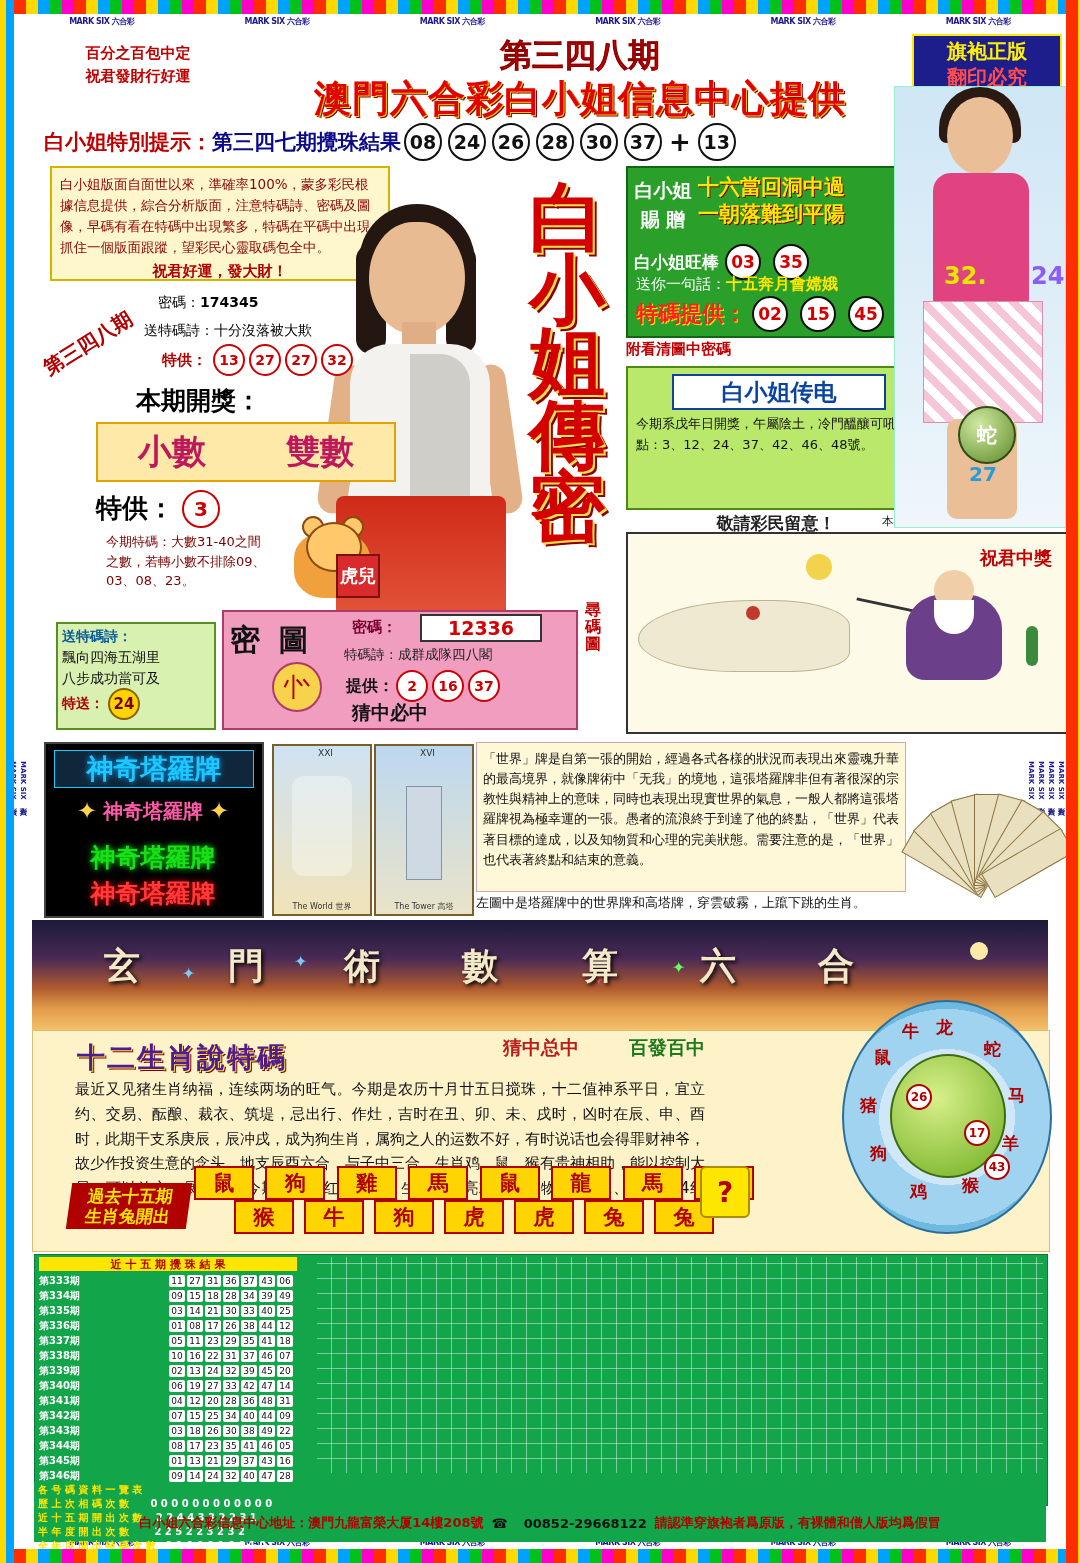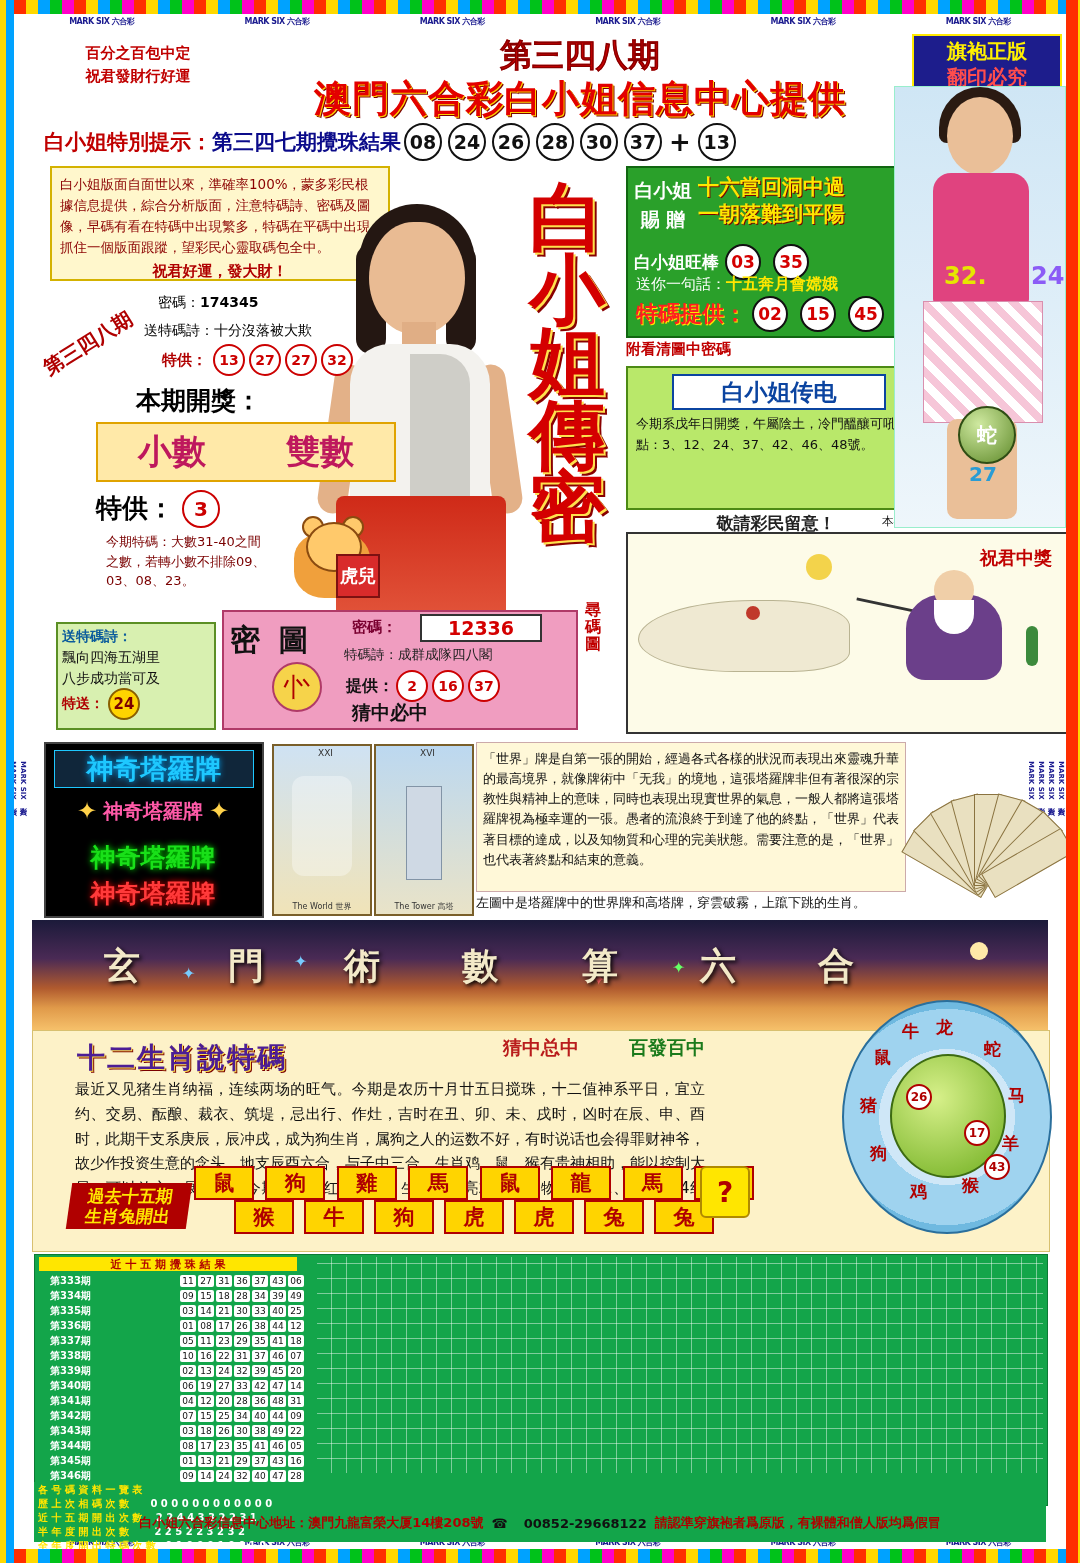--- a/index.html
+++ b/index.html
@@ -209,21 +209,21 @@
      background:radial-gradient(circle,#cfe7f7 0 44%,#9fd3ef 44% 70%,#6fb9e0 70% 100%);border:2px solid #2a6f9c;}
   .wheel .inner{position:absolute;left:46px;top:52px;width:112px;height:120px;border-radius:50%;
      background:radial-gradient(circle at 40% 35%,#d7f08a,#6fae1f);border:2px solid #3d6b12;}
   .wheel .zw{position:absolute;font-size:17px;font-weight:bold;color:#b00000;}
   .wheel .hot{position:absolute;width:22px;height:22px;border-radius:50%;background:#fff;border:2px solid #b00000;
      color:#b00000;font-size:12px;font-weight:bold;display:flex;align-items:center;justify-content:center;}
   
   .tbl{position:absolute;left:20px;top:1240px;width:1012px;height:250px;background:#13a54a;border:1px solid #0b7a35;}
   .tbl .hdrow{position:absolute;left:4px;top:2px;width:258px;height:14px;background:#ffe600;color:#b00000;font-size:11px;
      font-weight:bold;display:flex;align-items:center;justify-content:center;}
-  .trow{position:absolute;left:4px;height:15px;display:flex;align-items:center;font-size:10px;color:#fff;margin-left:11px;}
+  .trow{position:absolute;left:4px;height:15px;display:flex;align-items:center;font-size:10px;color:#fff;}
   .trow .dt{width:130px;color:#fff;font-weight:bold;}
   .trow .nb{width:16px;height:12px;background:#fff;color:#111;font-size:9px;display:flex;align-items:center;
      justify-content:center;margin-right:2px;border-radius:2px;}
   .grid-area{position:absolute;left:282px;top:2px;width:726px;height:216px;
      background:
        repeating-linear-gradient(90deg,transparent 0 14px,rgba(255,255,255,.45) 14px 15px),
        repeating-linear-gradient(0deg,transparent 0 14px,rgba(255,255,255,.45) 14px 15px);
   }
   .statrow{position:absolute;left:4px;height:15px;font-size:10px;color:#ffe600;font-weight:bold;}
   .stats-box{position:absolute;left:20px;top:1468px;width:1012px;height:60px;background:#13a54a;}

